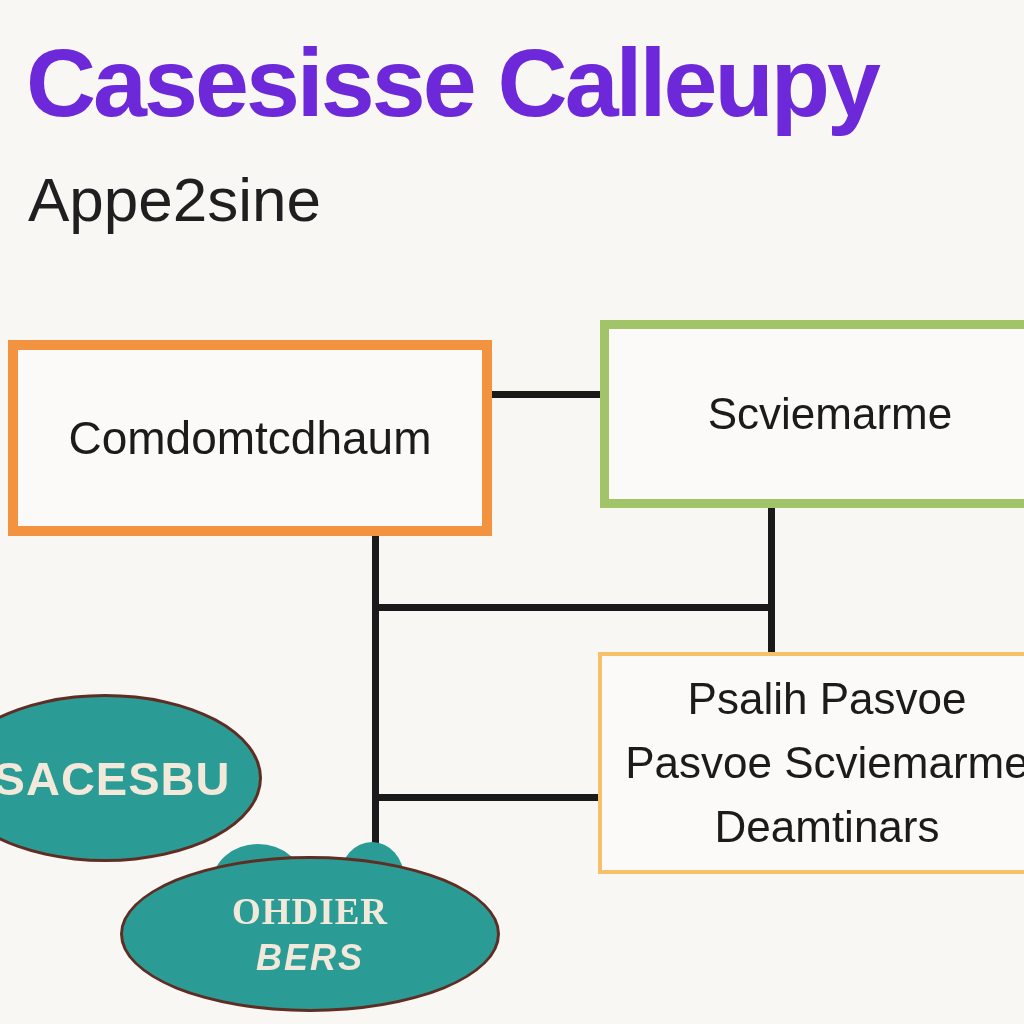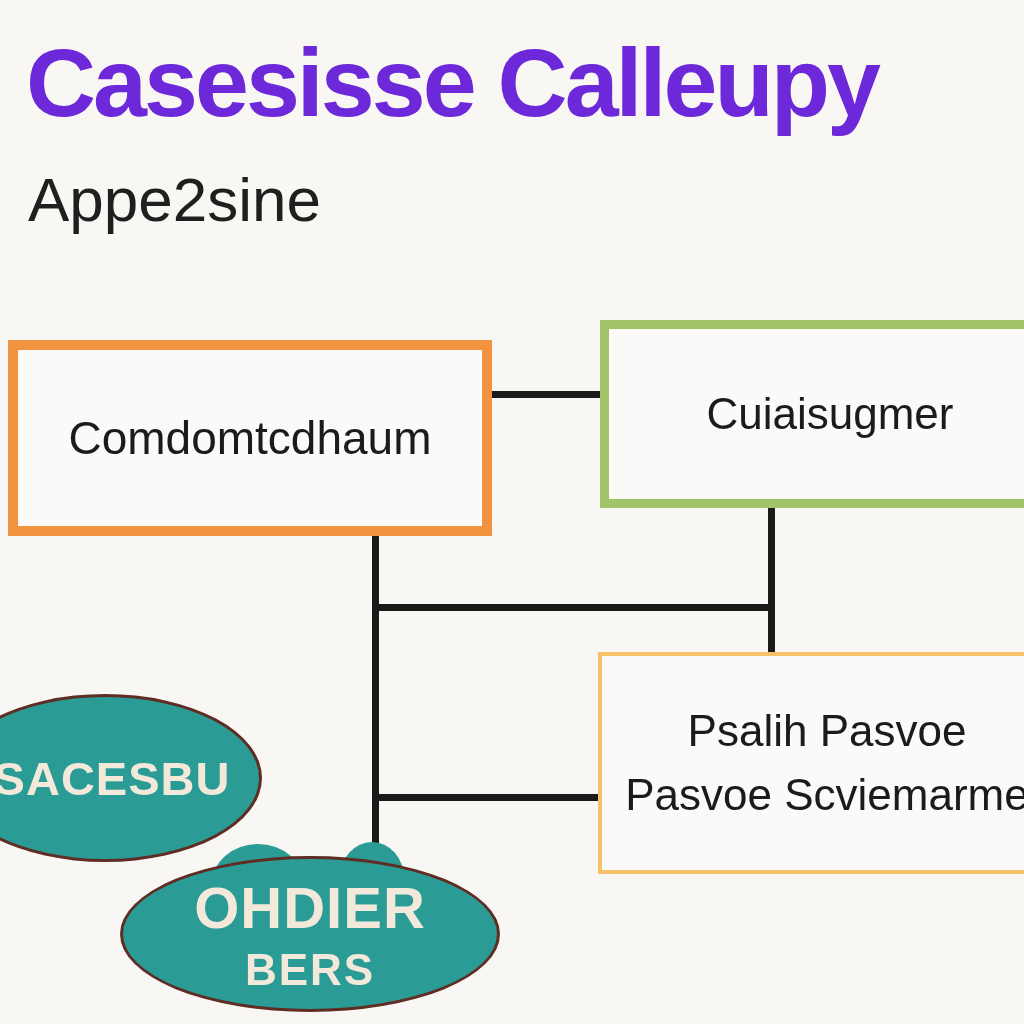--- a/index.html
+++ b/index.html
@@ -106,22 +106,22 @@
     left: -52px; top: 694px;
     width: 308px; height: 162px;
     font-size: 47px;
     letter-spacing: 1px;
   }
   .ellipse-bottom {
     left: 120px; top: 856px;
     width: 374px; height: 150px;
     gap: 4px;
   }
-  .ellipse-bottom .eline1 { font-size: 58px; letter-spacing: 1px; }
-  .ellipse-bottom .eline2 { font-size: 44px; letter-spacing: 2px; }
+  .ellipse-bottom .eline1 { font-size: 37px; letter-spacing: 1px; font-family: Liberation Serif, serif; }
+  .ellipse-bottom .eline2 { font-size: 36px; letter-spacing: 2px; font-style: italic; }
 
   .bump {
     position: absolute;
     background: #2a9c95;
     z-index: 2;
   }
   .bump-1 { left: 212px; top: 844px; width: 92px; height: 40px;
             border-radius: 50% 50% 0 0 / 100% 100% 0 0; }
   .bump-2 { left: 340px; top: 842px; width: 64px; height: 36px;
             border-radius: 50% 50% 0 0 / 100% 100% 0 0; }
@@ -138,26 +138,27 @@
   <div class="line line-vert-main"></div>
   <div class="line line-mid-horiz"></div>
   <div class="line line-green-yellow"></div>
   <div class="line line-low-horiz"></div>
 
   <div class="node-box box-orange">
     <div class="bline">Comdomtcdhaum</div>
   </div>
 
   <div class="node-box box-green">
-    <div class="bline">Cuiaisugmer</div>
+    <div class="bline">Scviemarme</div>
   </div>
 
   <div class="node-box box-yellow">
     <div class="bline">Psalih Pasvoe</div>
     <div class="bline">Pasvoe Scviemarme</div>
+    <div class="bline">Deamtinars</div>
   </div>
 
   <div class="bump bump-1"></div>
   <div class="bump bump-2"></div>
 
   <div class="node-ellipse ellipse-left">
     <div>ISACESBU</div>
   </div>
 
   <div class="node-ellipse ellipse-bottom">

